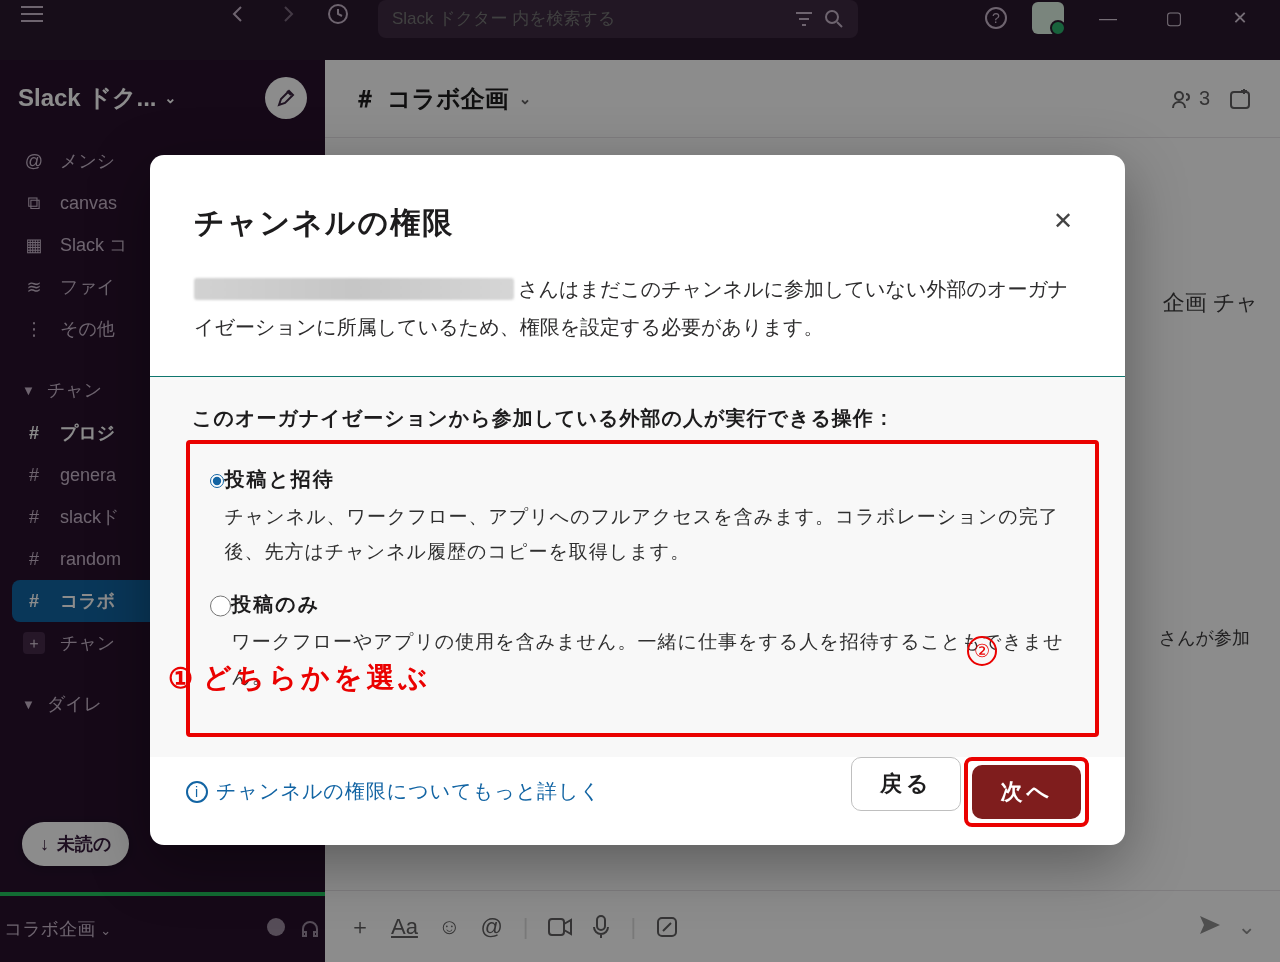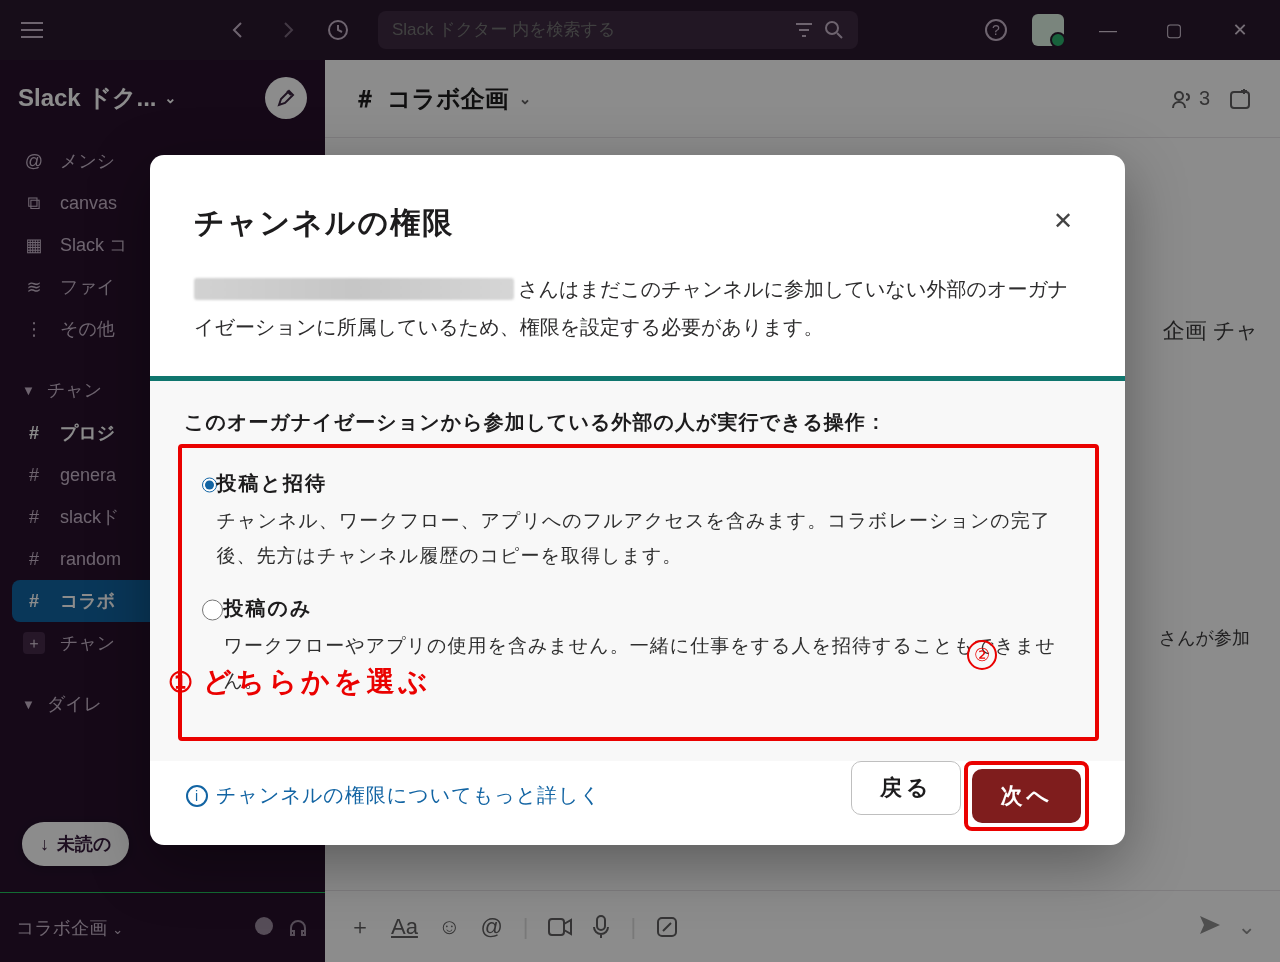--- a/index.html
+++ b/index.html
@@ -1,20 +1,20 @@
 <!DOCTYPE html>
 <html><head>
 <meta charset="utf-8">
 <style>
 * { margin:0; padding:0; box-sizing:border-box; font-family:"Hiragino Kaku Gothic ProN","Meiryo","Yu Gothic",sans-serif; }
 html,body { width:1280px; height:962px; overflow:hidden; }
 .app { position:relative; width:1280px; height:962px; background:#f5f3f5; }
 .overlay-dim { position:absolute; inset:0; background:rgba(0,0,0,0.45); z-index:20; pointer-events:none; }
 
-.titlebar { position:absolute; top:0; left:0; right:0; height:60px; background:#2b182f; display:flex; align-items:center; padding:0 18px; gap:18px; z-index:1; }
+.titlebar { position:absolute; top:0; left:0; right:0; height:60px; background:#2b182f; display:flex; align-items:flex-start; padding:0 18px; gap:18px; z-index:1; }
 .titlebar .left-icons { display:flex; align-items:center; gap:16px; color:#b7a5b8; }
 .icon-btn { width:28px; height:28px; display:inline-flex; align-items:center; justify-content:center; color:#c9b7cb; cursor:pointer; }
 .titlebar .nav { display:flex; gap:22px; margin-left:160px; }
 .search { flex:0 0 480px; height:38px; margin-left:8px; background:#3e2b42; border-radius:8px; display:flex; align-items:center; padding:0 14px; color:#c9b7cb; font-size:17px; gap:10px; }
 .search input { flex:1; background:transparent; border:none; outline:none; color:#e8dbe9; font-size:17px; }
 .titlebar .right { margin-left:auto; display:flex; align-items:center; gap:22px; color:#c9b7cb; }
 .avatar { width:32px; height:32px; border-radius:6px; background:#dff3e3; position:relative; }
 .avatar::after { content:""; position:absolute; right:-2px; bottom:-2px; width:12px; height:12px; border-radius:50%; background:#2cb36e; border:2px solid #2b182f; }
 .winbtn { width:44px; height:36px; display:flex; align-items:center; justify-content:center; color:#d7c9d8; font-size:18px; }
 
@@ -24,41 +24,41 @@
 .compose { margin-left:auto; width:42px; height:42px; border-radius:50%; background:#fff; display:flex; align-items:center; justify-content:center; color:#3b2540; }
 .sb-scroll { flex:1; padding:4px 10px 10px 12px; overflow:hidden; font-size:18px; }
 .sb-item { display:flex; align-items:center; gap:14px; height:42px; padding:0 10px; border-radius:8px; color:#c9b7cb; white-space:nowrap; overflow:hidden; }
 .sb-item.active { background:#1164a3; color:#fff; font-weight:600; }
 .sb-item.bold { color:#fff; font-weight:700; }
 .sb-item .pre { width:24px; display:inline-flex; justify-content:center; font-size:18px; }
 .sb-sec-h { display:flex; align-items:center; gap:12px; height:44px; padding:0 10px; margin-top:18px; }
 .sb-sec-h .tri { font-size:13px; }
 .add-chip { width:22px; height:22px; border-radius:4px; background:#452a4a; display:inline-flex; align-items:center; justify-content:center; font-size:15px; color:#e8dbe9; }
 .sb-bottom-pill { position:absolute; left:22px; bottom:96px; height:44px; padding:0 18px; border-radius:22px; background:#fff; color:#371c3c; font-weight:700; font-size:18px; display:flex; align-items:center; gap:8px; box-shadow:0 2px 8px rgba(0,0,0,.2); }
-.sb-footer { height:70px; border-top:1px solid #22c55e; display:flex; align-items:center; padding:0 16px; gap:24px; color:#c9b7cb; font-size:18px; }
+.sb-footer { height:70px; border-top:4px solid #22c55e; display:flex; align-items:center; padding:0 4px; gap:24px; color:#c9b7cb; font-size:18px; }
 .sb-footer .rec { margin-left:auto; display:flex; gap:14px; }
 .rec .dot { width:18px; height:18px; border-radius:50%; background:#9d8ca0; }
 
 .main { position:absolute; top:60px; left:325px; right:0; bottom:0; background:#fff; display:flex; flex-direction:column; z-index:1; }
 .chan-head { height:78px; display:flex; align-items:center; padding:0 28px; gap:12px; border-bottom:1px solid #e7e3e8; }
 .chan-title { font-size:24px; font-weight:800; color:#1d1c1d; display:flex; align-items:center; gap:10px; }
 .chan-head .right { margin-left:auto; display:flex; align-items:center; gap:18px; color:#616061; font-size:20px; }
 .main-body { flex:1; position:relative; }
 .msg-joined { position:absolute; bottom:240px; right:30px; color:#3b3a3b; font-size:18px; }
-.channel-chip-bg { position:absolute; top:150px; right:22px; font-size:22px; color:#3b3a3b;margin-top:28px; }
+.channel-chip-bg { position:absolute; top:150px; right:22px; font-size:22px; color:#3b3a3b; }
 .composer { height:72px; border-top:1px solid #e7e3e8; display:flex; align-items:center; padding:0 24px; gap:20px; color:#616061; font-size:22px; }
 .composer .send { margin-left:auto; display:flex; gap:16px; }
 
 .modal { position:absolute; left:150px; top:155px; width:975px; height:690px; background:#fff; border-radius:14px; box-shadow:0 18px 60px rgba(0,0,0,.35); z-index:30; display:flex; flex-direction:column; }
 .modal-head { padding:48px 44px 10px 44px; display:flex; align-items:flex-start; }
 .modal-title { font-size:30px; font-weight:800; letter-spacing:2px; color:#1d1c1d; }
 .modal-close { margin-left:auto; width:36px; height:36px; display:flex; align-items:center; justify-content:center; color:#444; font-size:24px; cursor:pointer; }
 .modal-desc { padding:16px 44px 30px 44px; font-size:20px; line-height:1.9; color:#2d2c2d; }
 .modal-desc .blur { display:inline-block; width:320px; height:22px; vertical-align:-4px; background:linear-gradient(90deg,#d2d2d2,#c6c6c6,#d6d6d6); border-radius:3px; filter:blur(1px); margin-right:4px; }
-.modal-body { background:#f8f8f8; border-top:5px solid #0f766e; padding:28px 26px 20px 28px; flex:1; position:relative; }
+.modal-body { background:#f8f8f8; border-top:1px solid #0f766e; padding:28px 26px 20px 36px; flex:1; position:relative; }
 .perm-label { font-size:20px; font-weight:700; color:#1d1c1d; letter-spacing:1px; margin:0 0 8px 6px; }
 .perm-box { border:4px solid #ea0100; border-radius:4px; padding:14px 16px 24px 16px; background:#f8f8f8; }
 .opt { display:flex; padding:8px 4px 14px 4px; }
 .opt input[type=radio] { width:22px; height:22px; margin-top:4px; accent-color:#1264a3; }
 .opt .txts .h { font-size:20px; font-weight:800; letter-spacing:2px; color:#1d1c1d; margin-bottom:6px; }
 .opt .txts .d { font-size:19px; line-height:1.85; color:#2f2f2f; letter-spacing:1px; }
 .annot1 { position:absolute; left:18px; top:282px; color:#ea0100; font-size:28px; font-weight:700; letter-spacing:4px; display:flex; align-items:center; gap:6px; }
 .circ { width:30px; height:30px; border:2px solid #ea0100; border-radius:50%; display:inline-flex; align-items:center; justify-content:center; font-size:18px; color:#ea0100; }
 .annot2 { position:absolute; right:128px; top:259px; }
 .modal-foot { padding:0 36px 30px 36px; display:flex; align-items:center; }

